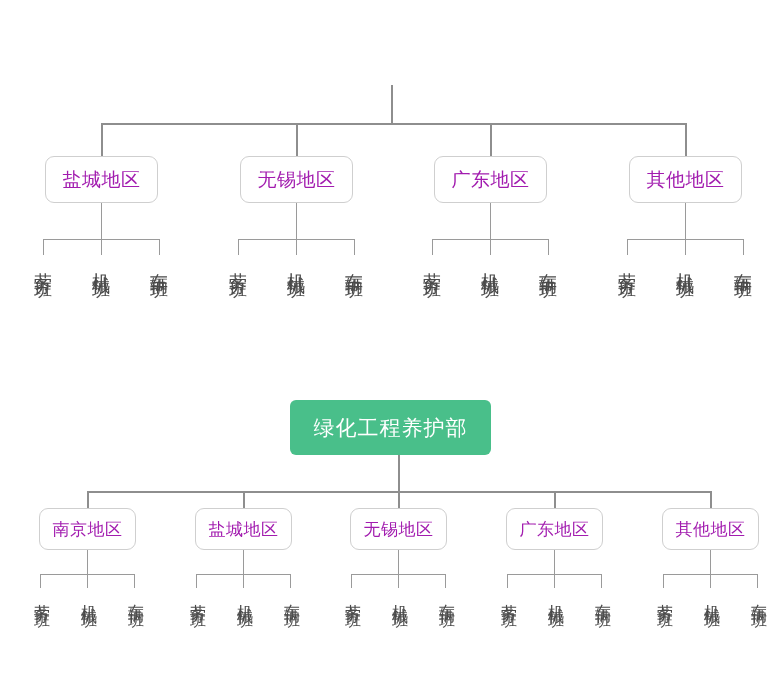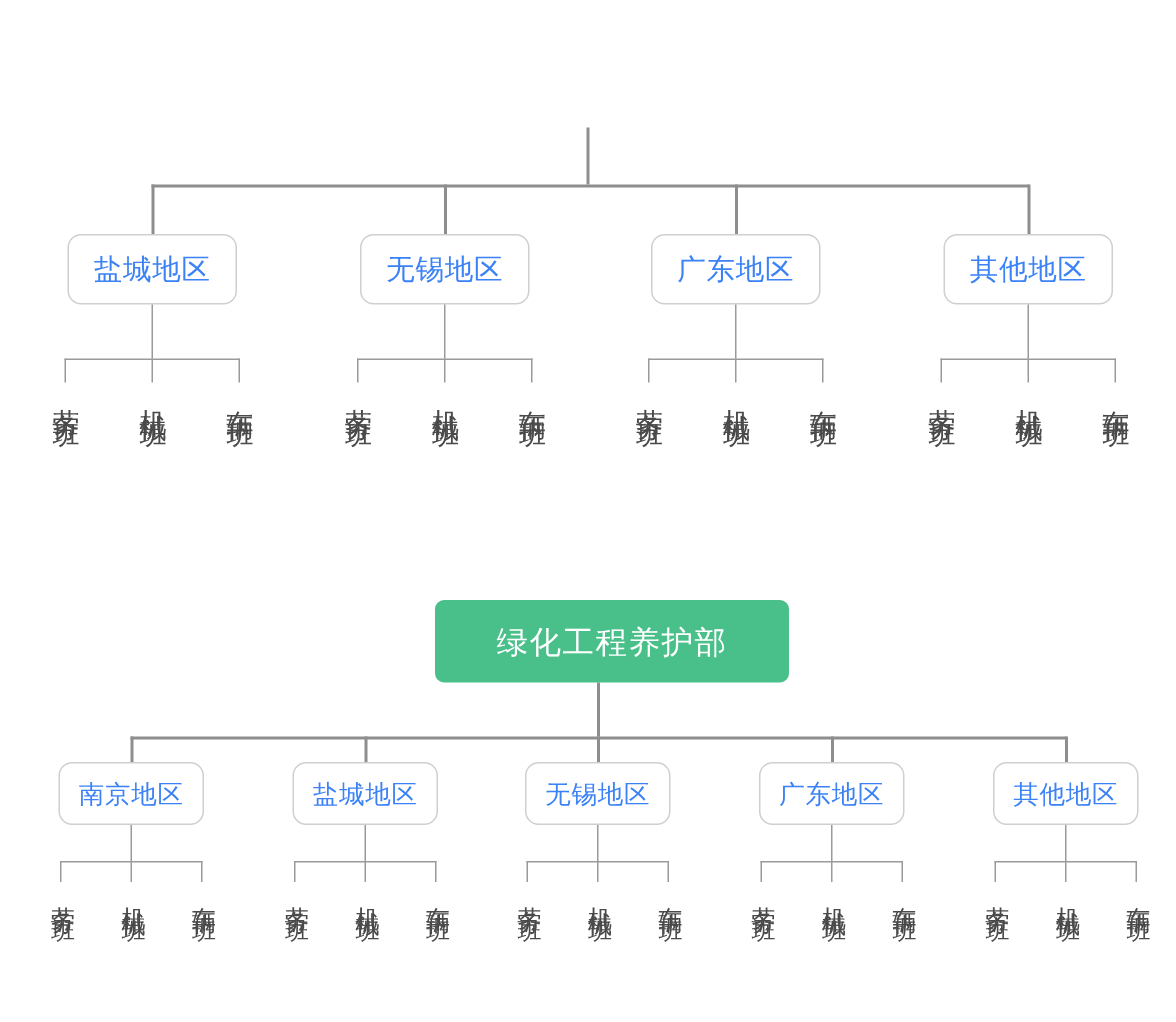--- a/index.html
+++ b/index.html
@@ -39,21 +39,21 @@
   
   .region-node {
     position: absolute;
     background: #ffffff;
     border: 1px solid #cfcfcf;
     border-radius: 9px;
     display: flex;
     align-items: center;
     justify-content: center;
     font-size: 19px;
-    color: #3b82f6;
+    color: #a21caf;
     box-sizing: border-box;
     letter-spacing: 0.5px;
   }
 
   
   .leaf-node {
     position: absolute;
     font-size: 18px;
     color: #4a4a4a;
     line-height: 1.42;
@@ -136,21 +136,21 @@
   <div class="conn-v thin" style="left:627px;top:239px;height:16px;"></div>
   <div class="conn-v thin" style="left:685px;top:239px;height:16px;"></div>
   <div class="conn-v thin" style="left:743px;top:239px;height:16px;"></div>
   <div class="leaf-node" style="left:616px;top:258px;">劳务班</div>
   <div class="leaf-node" style="left:674px;top:258px;">机械班</div>
   <div class="leaf-node" style="left:732px;top:258px;">车辆班</div>
 </div>
 
 <div class="org-chart" style="top:380px;height:301px;">
 
-  <div class="root-node" style="left:290px;top:20px;width:236px;height:55px;">绿化工程养护部</div>
+  <div class="root-node" style="left:290px;top:20px;width:201px;height:55px;">绿化工程养护部</div>
 
   <div class="conn-v" style="left:398px;top:75px;height:36px;"></div>
 
   <div class="conn-h" style="left:87px;top:111px;width:624px;"></div>
 
   <div class="conn-v" style="left:87px;top:111px;height:31px;"></div>
   <div class="conn-v" style="left:243px;top:111px;height:31px;"></div>
   <div class="conn-v" style="left:398px;top:111px;height:31px;"></div>
   <div class="conn-v" style="left:554px;top:111px;height:31px;"></div>
   <div class="conn-v" style="left:710px;top:111px;height:31px;"></div>

